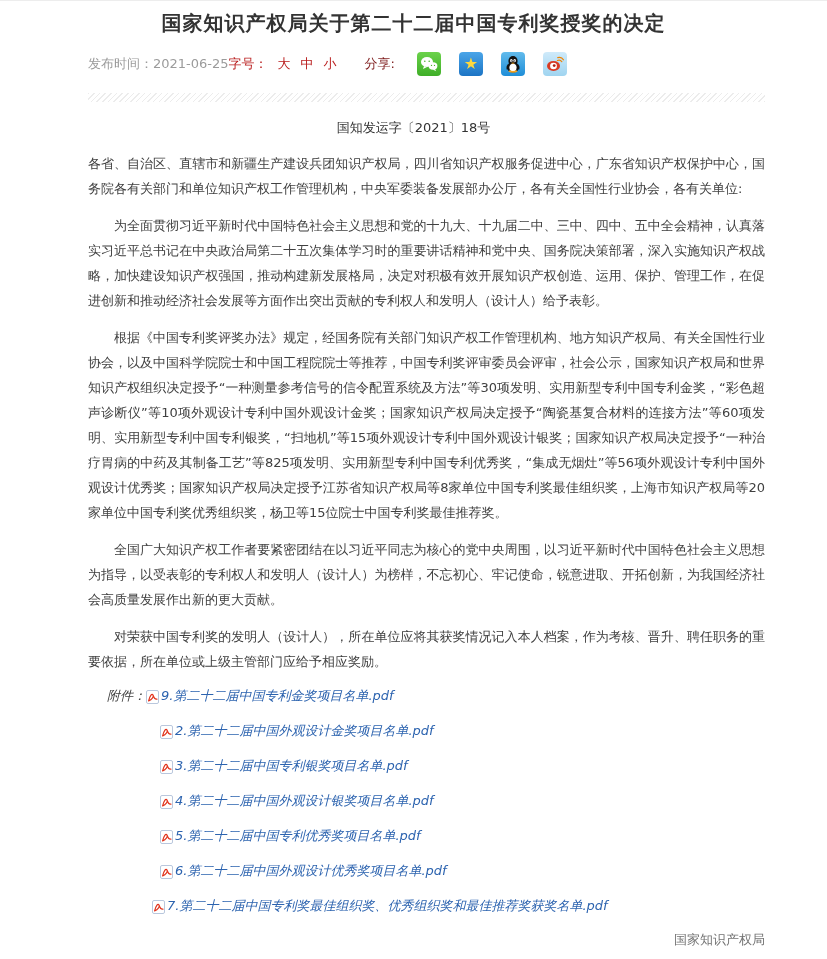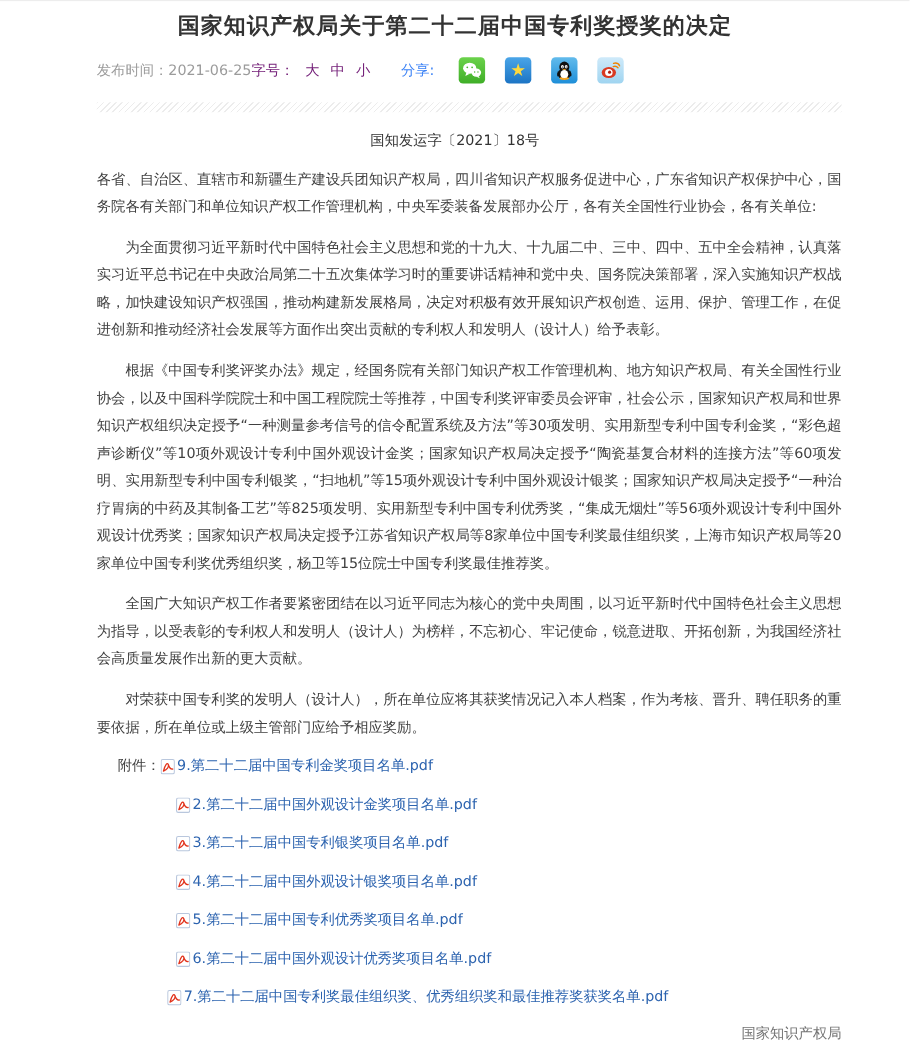--- a/index.html
+++ b/index.html
@@ -35,30 +35,30 @@
     font-size:13px;
     color:#9b9b9b;
   }
   .meta-right{
     display:flex;
     align-items:center;
     gap:10px;
   }
   .fontsize-group{
     font-size:13px;
-    color:#701a75;
+    color:#b91c1c;
     margin-right:18px;
   }
   .fontsize-option{
     margin-left:10px;
     cursor:pointer;
   }
   .share-label{
     font-size:13px;
-    color:#3b82f6;
+    color:#7f1d1d;
     margin-right:4px;
   }
   .share-icon{
     width:24px;height:24px;
     border-radius:4px;
     display:inline-flex;
     align-items:center;
     justify-content:center;
     margin-left:8px;
     cursor:pointer;
@@ -89,20 +89,21 @@
     font-size:13px;
     line-height:25px;
     text-align:justify;
     color:#404040;
   }
   .content p.indent{text-indent:2em;}
   
   .attachments{
     margin:8px 62px 0 88px;
     font-size:13px;
+    font-style:italic;
   }
   .attach-row{
     display:flex;
     align-items:center;
     height:20px;
     margin-bottom:15px;
   }
   .attach-row.first{padding-left:19px;}
   .attach-row.rest{padding-left:72px;}
   .attach-row.last{padding-left:64px;}

